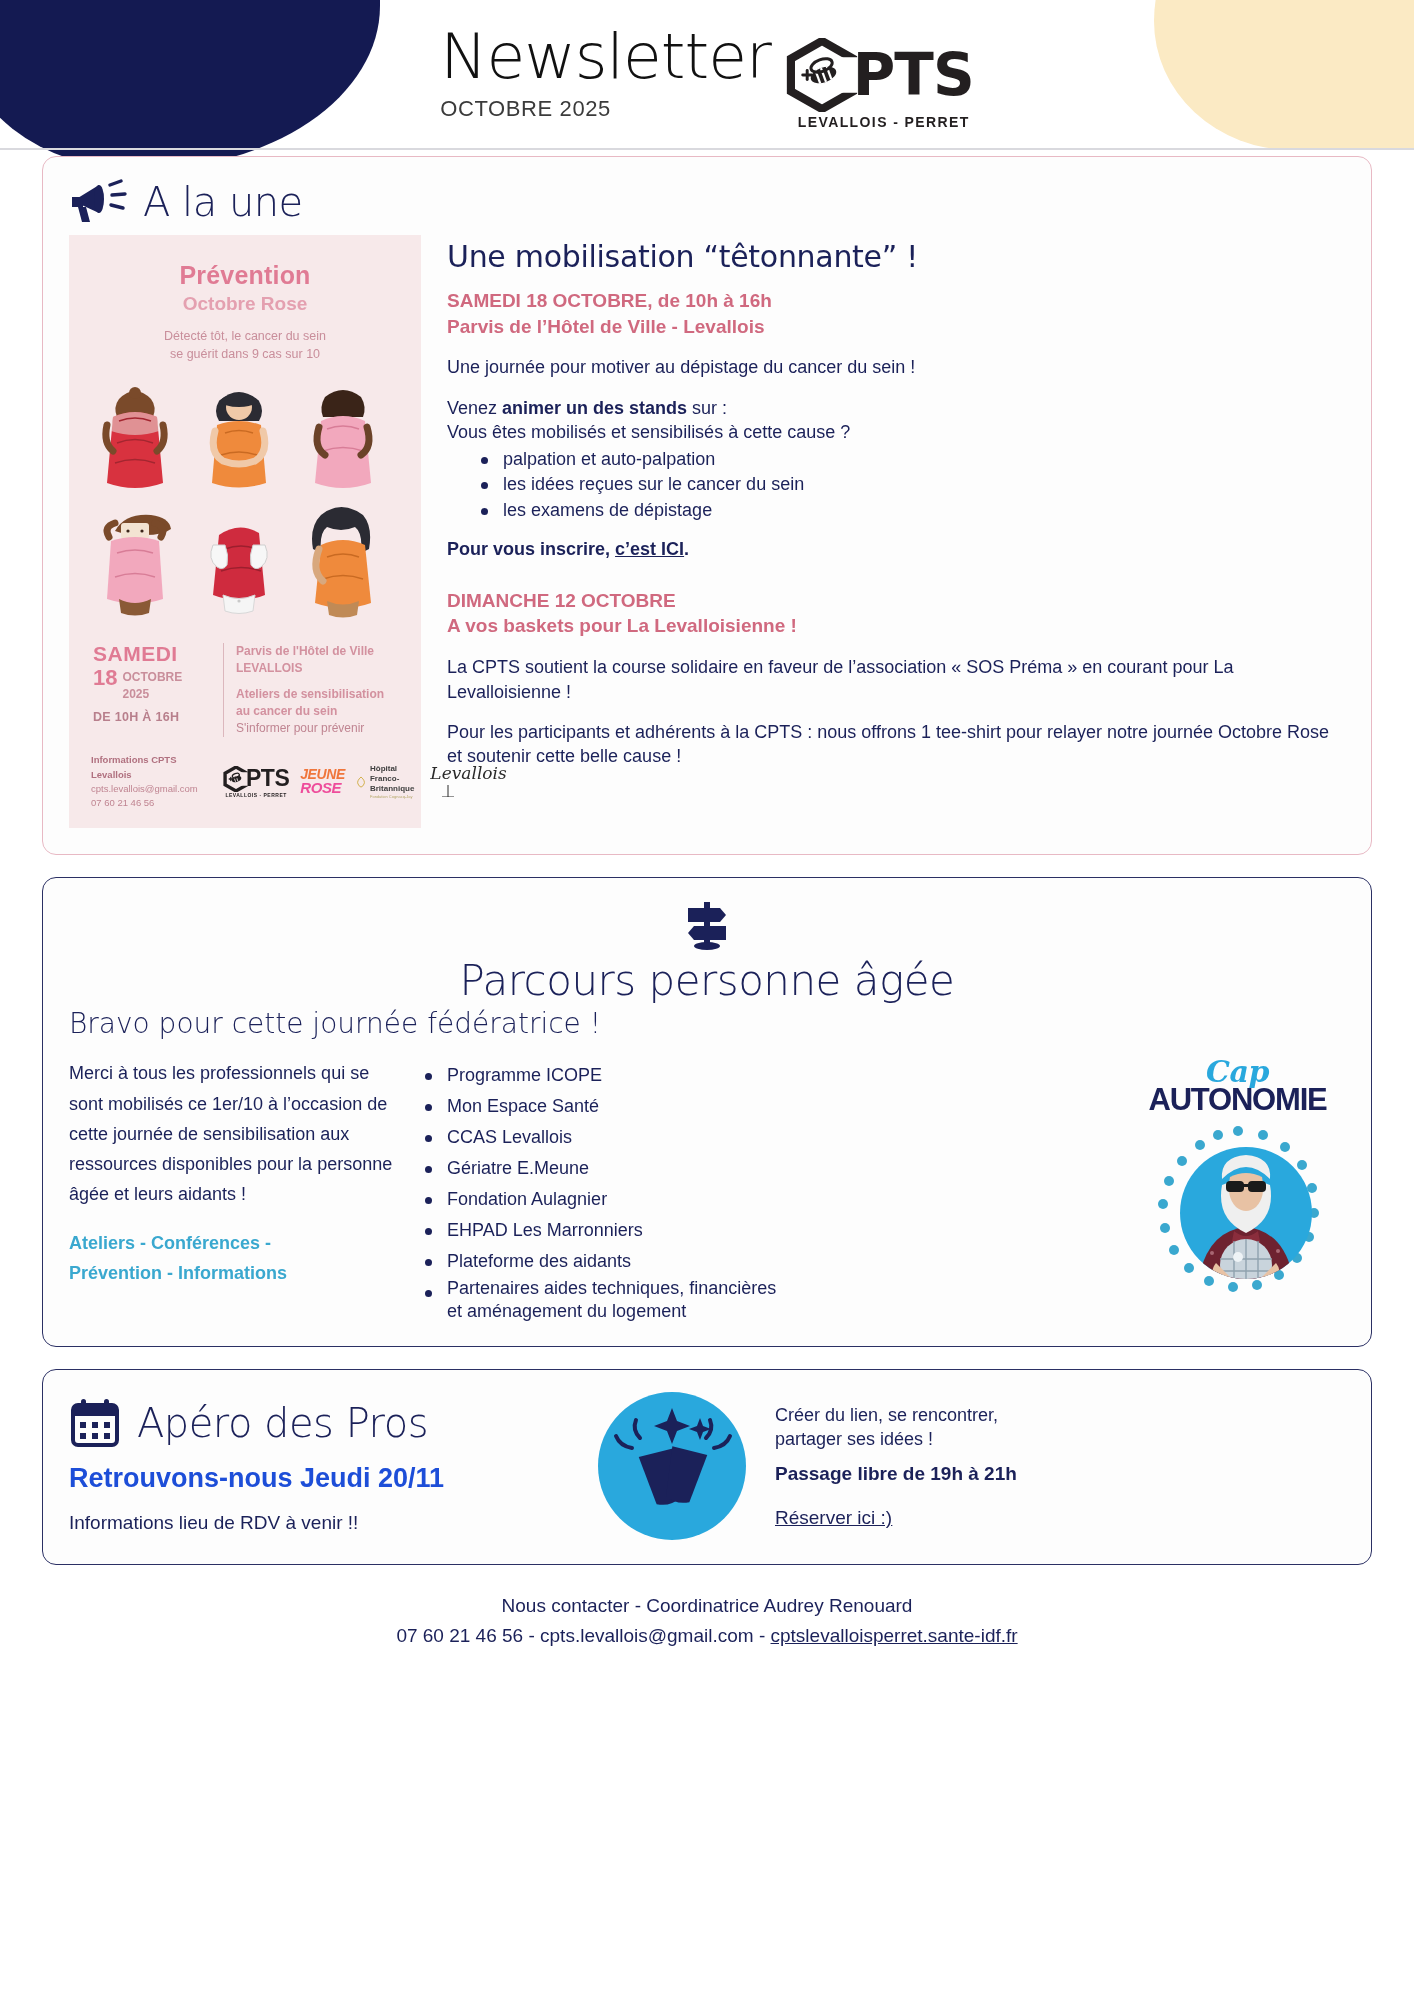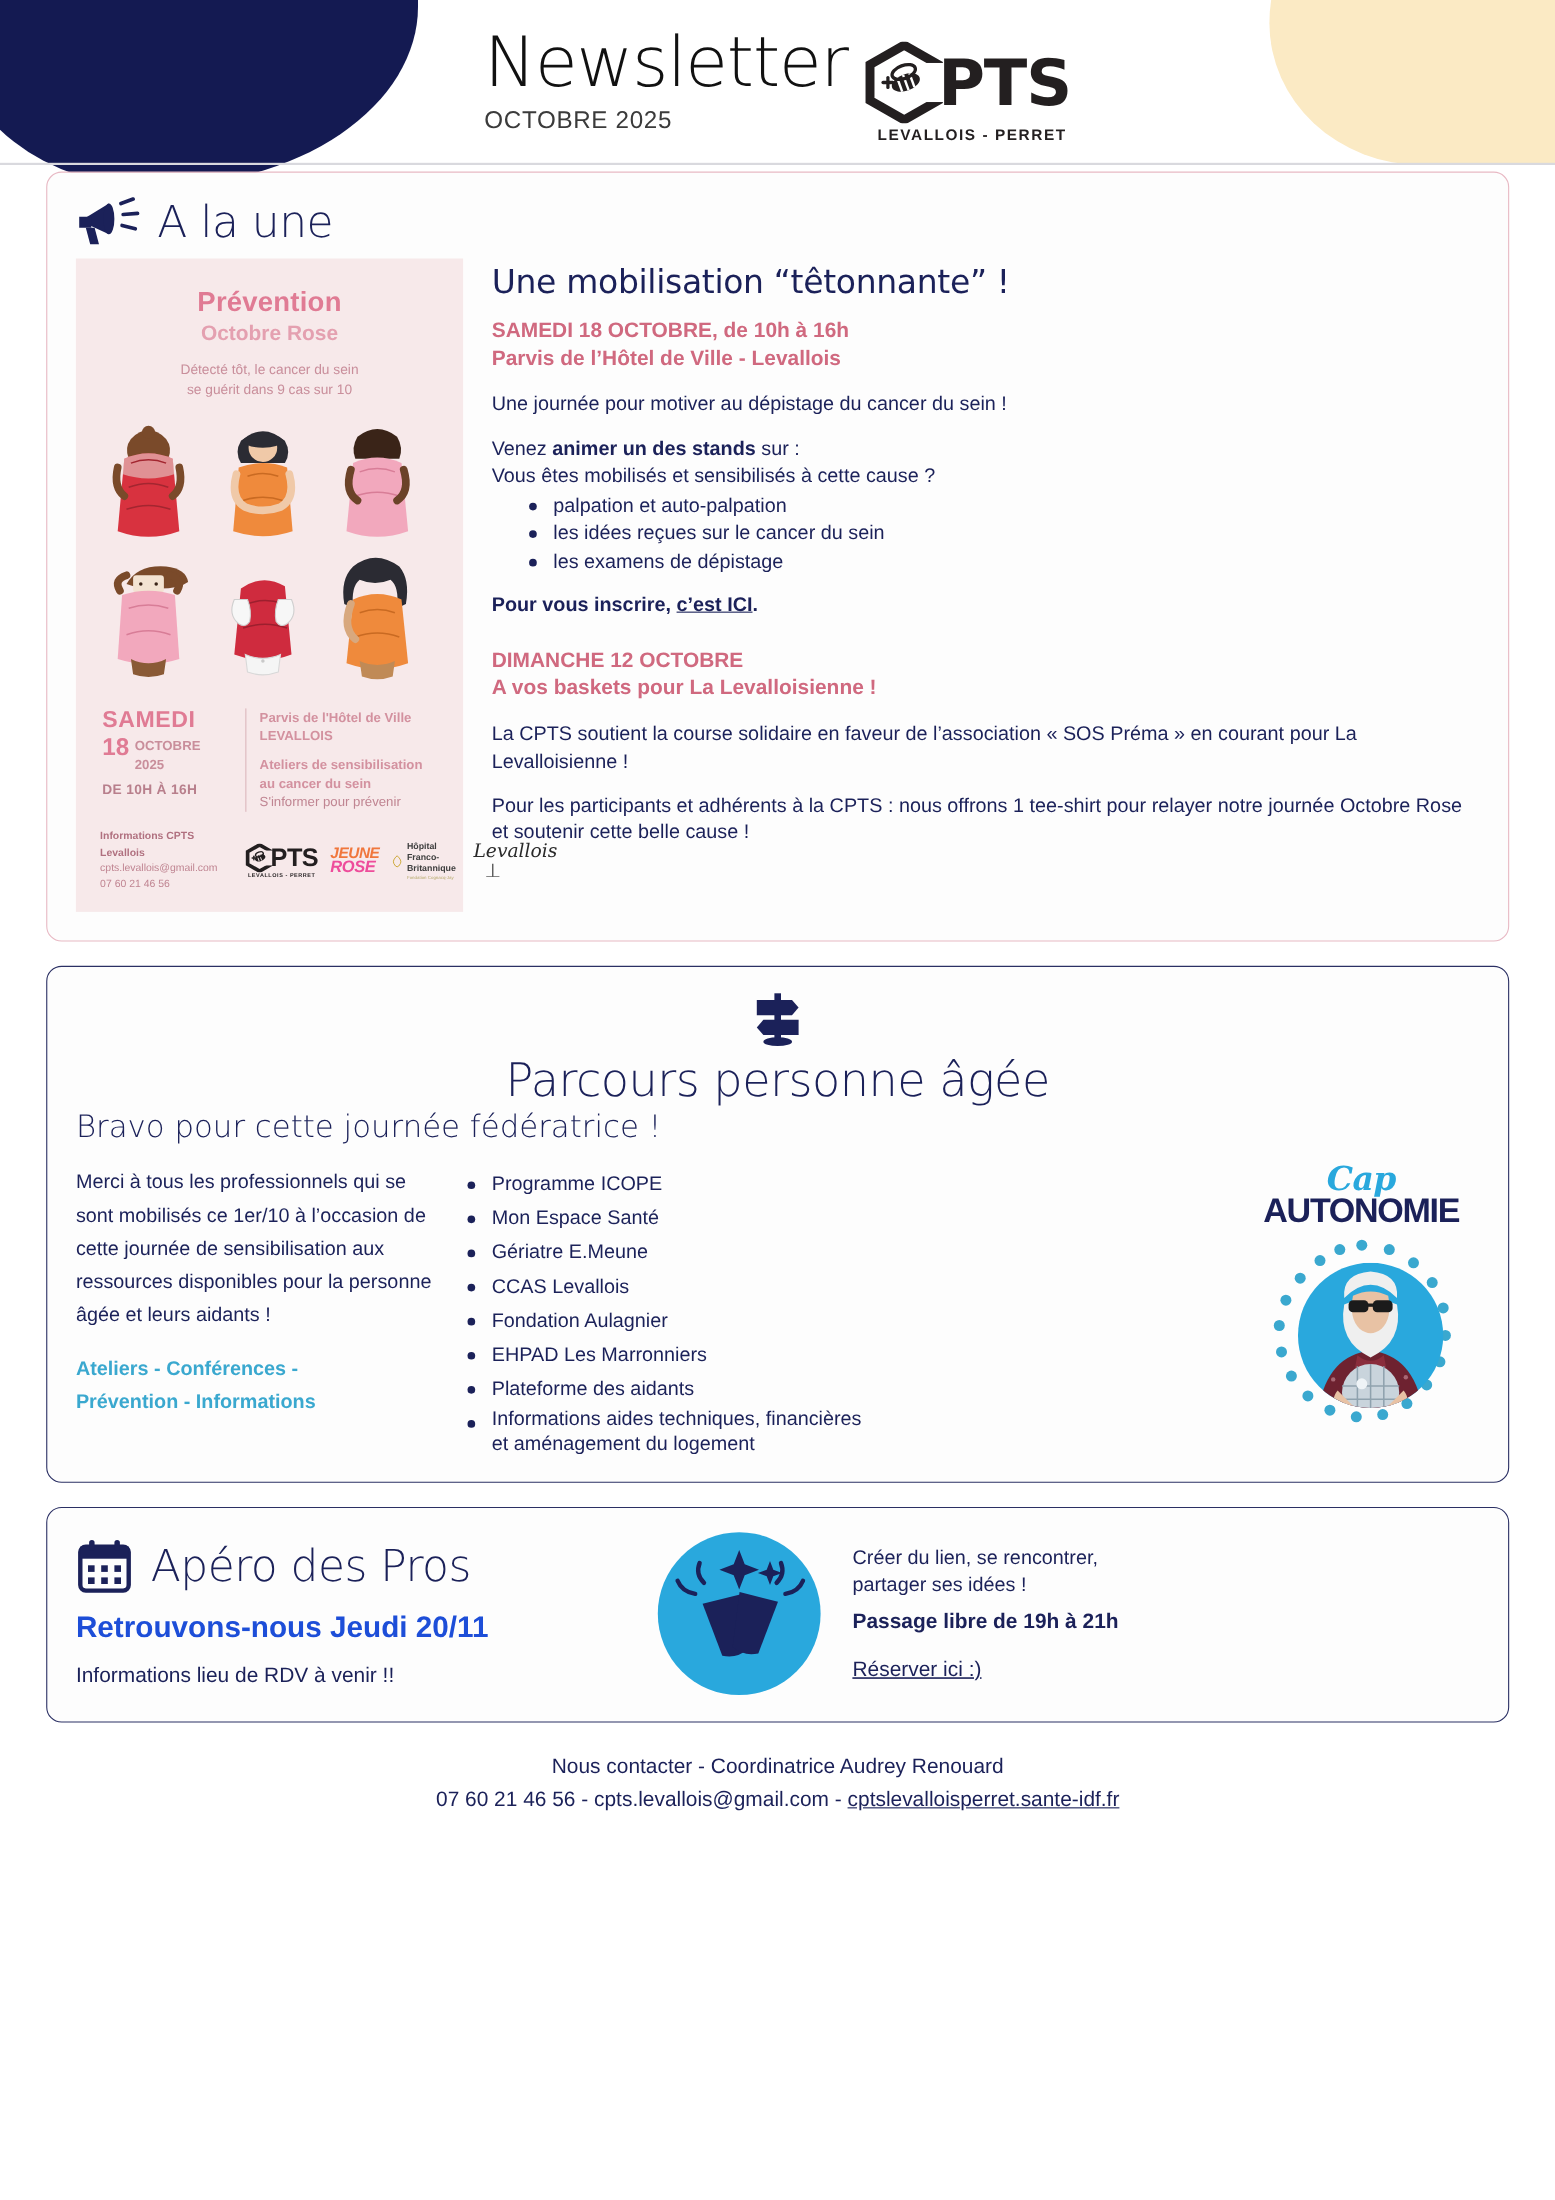--- a/index.html
+++ b/index.html
@@ -555,27 +555,27 @@
         <div class="s2-accent">
           <div>Ateliers - Conférences -</div>
           <div>Prévention - Informations</div>
         </div>
       </div>
 
       <div class="s2-col2">
         <ul class="s2-ul">
           <li>Programme ICOPE</li>
           <li>Mon Espace Santé</li>
+          <li>CCAS Levallois</li>
           <li>Gériatre E.Meune</li>
-          <li>CCAS Levallois</li>
           <li>Fondation Aulagnier</li>
           <li>EHPAD Les Marronniers</li>
           <li>Plateforme des aidants</li>
           <li>
-            <span class="cont">Informations aides techniques, financières</span>
+            <span class="cont">Partenaires aides techniques, financières</span>
             <span class="cont">et aménagement du logement</span>
           </li>
         </ul>
       </div>
 
       <div class="s2-col3">
         <div class="cap-logo">
           <div class="cap-word">Cap</div>
           <div class="auto-word">AUTONOMIE</div>
         </div>

